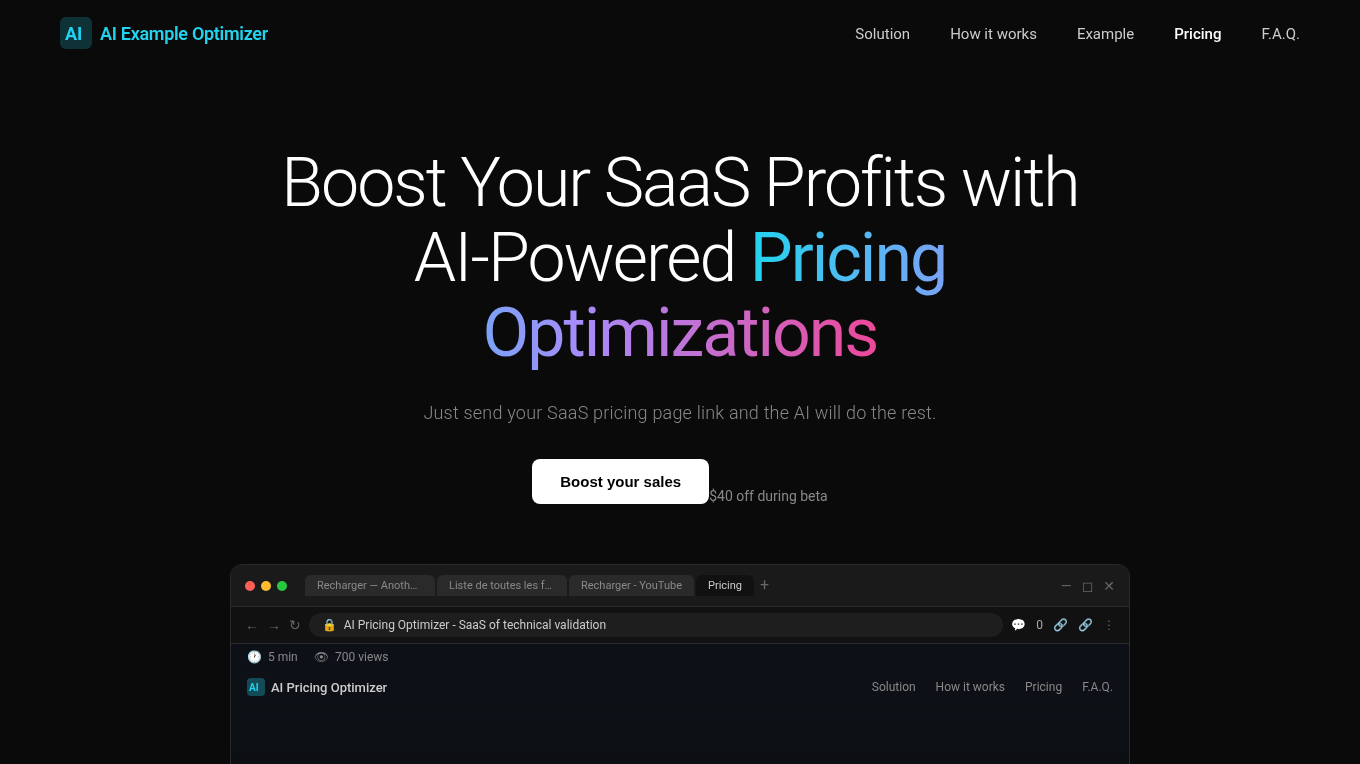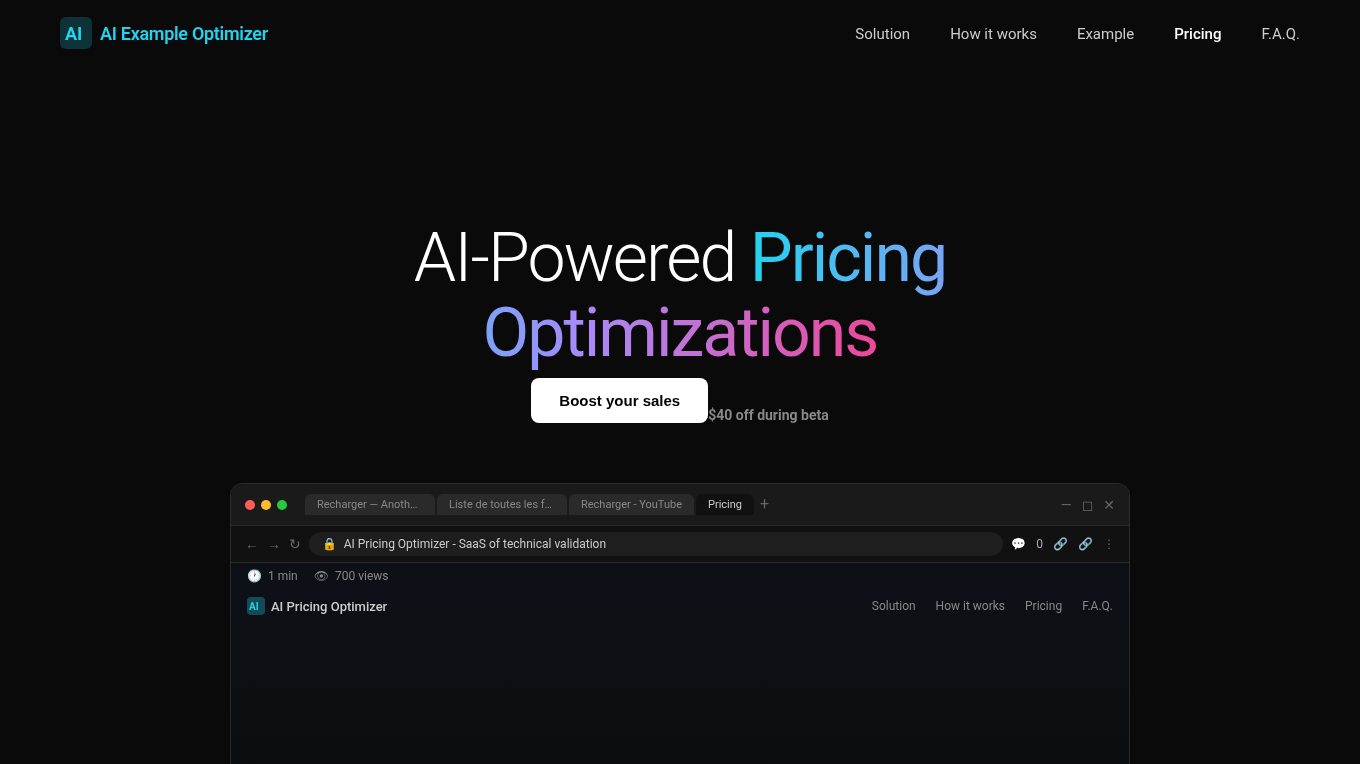--- a/index.html
+++ b/index.html
@@ -123,21 +123,21 @@
       border-radius: 8px;
       font-size: 15px;
       font-weight: 600;
       cursor: pointer;
       transition: background 0.2s;
     }
 
     .beta-badge {
       font-size: 14px;
       color: #888888;
-      font-weight: 700;
+      font-weight: 400;
     }
 
     
     .video-container {
       width: 900px;
       margin: 0 auto;
       border-radius: 12px;
       overflow: hidden;
       border: 1px solid #2a2a2a;
       background: #111111;
@@ -311,23 +311,24 @@
     <li><a href="#">Solution</a></li>
     <li><a href="#">How it works</a></li>
     <li><a href="#">Example</a></li>
     <li><a href="#" class="active">Pricing</a></li>
     <li><a href="#">F.A.Q.</a></li>
   </ul>
 </nav>
 
 <section class="hero">
   <h1 class="hero-title">
-    <br>
+    <span>Boost Your SaaS Profits with</span><br>
     <span>AI-Powered</span> <span class="gradient-text">Pricing Optimizations</span>
   </h1>
+  <p class="hero-subtitle">Just send your SaaS pricing page link and the AI will do the rest.</p>
   <div class="hero-cta">
     <button class="btn-primary">Boost your sales</button>
     <span class="beta-badge">$40 off during beta</span>
   </div>
 
   <div class="video-container">
 
     <div class="browser-chrome">
       <div class="browser-dots">
         <div class="dot dot-red"></div>
@@ -361,21 +362,21 @@
         <span style="color:#aaa;">0</span>
         <span>🔗</span>
         <span>🔗</span>
         <span>⋮</span>
       </div>
     </div>
 
     <div class="video-bottom-bar">
       <div class="time-info">
         <span class="clock-icon">🕐</span>
-        <span>1 min</span>
+        <span>5 min</span>
       </div>
       <div class="time-info">
         <span>👁</span>
         <span>700 views</span>
       </div>
     </div>
 
     <div class="video-content">
 
       <div class="video-inner-header">

